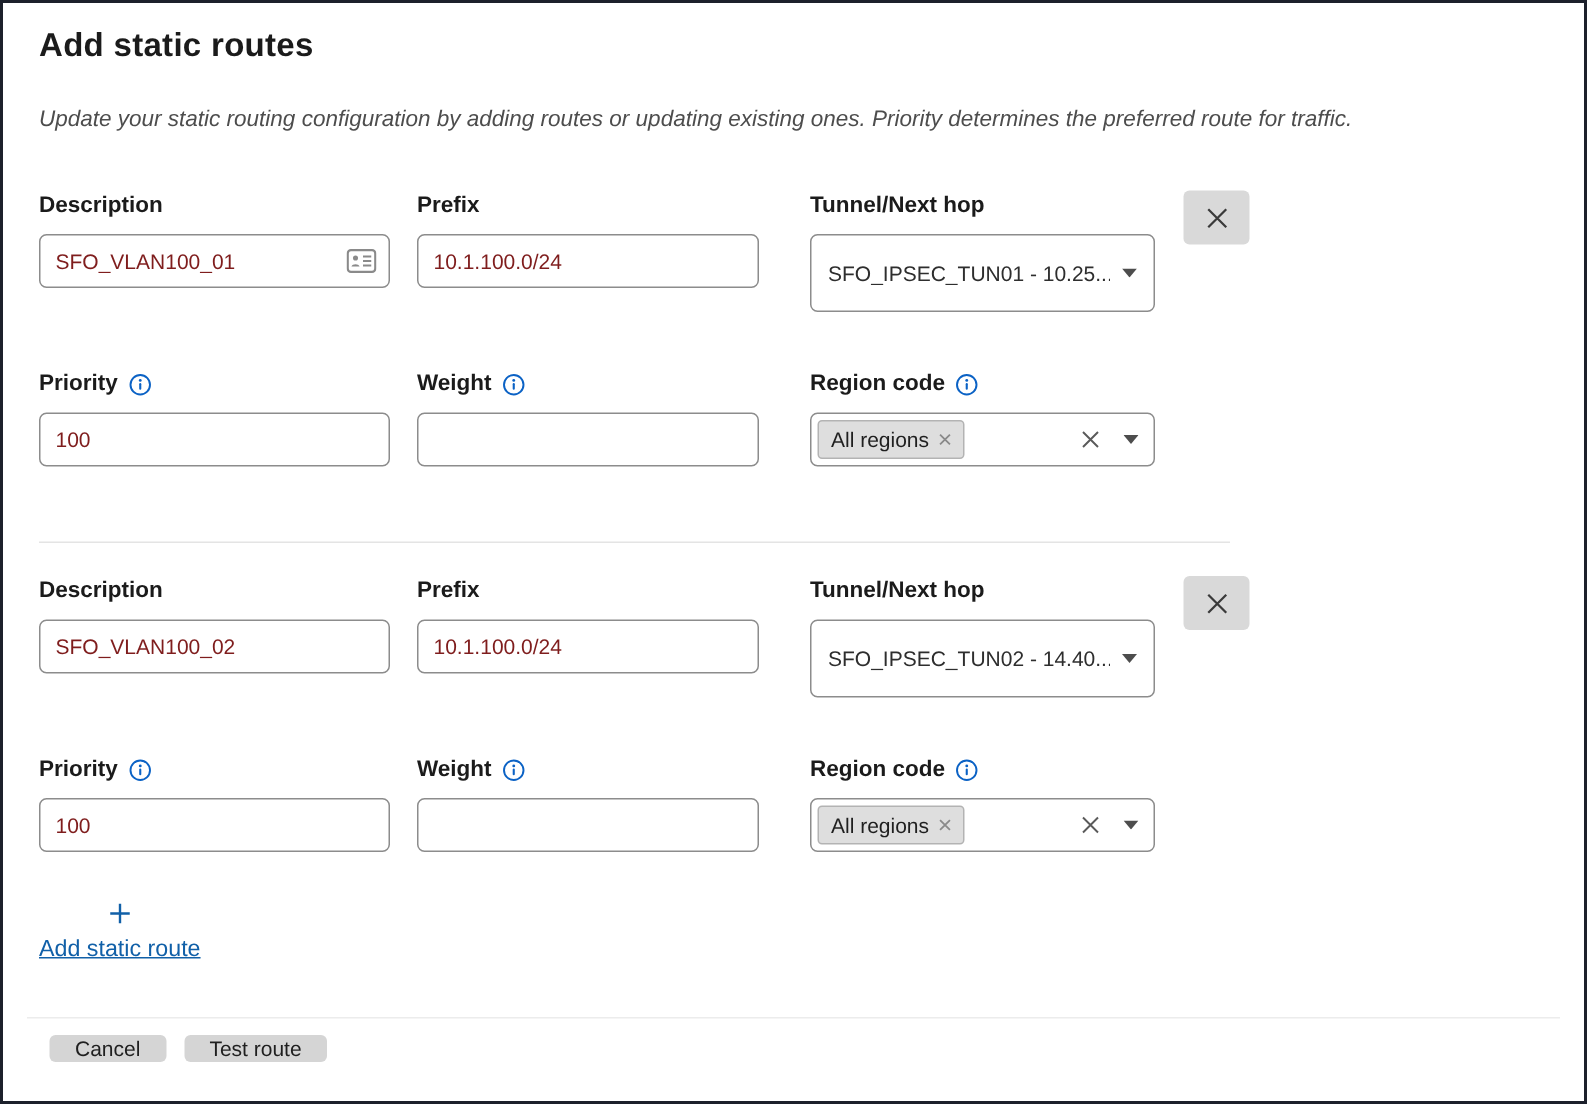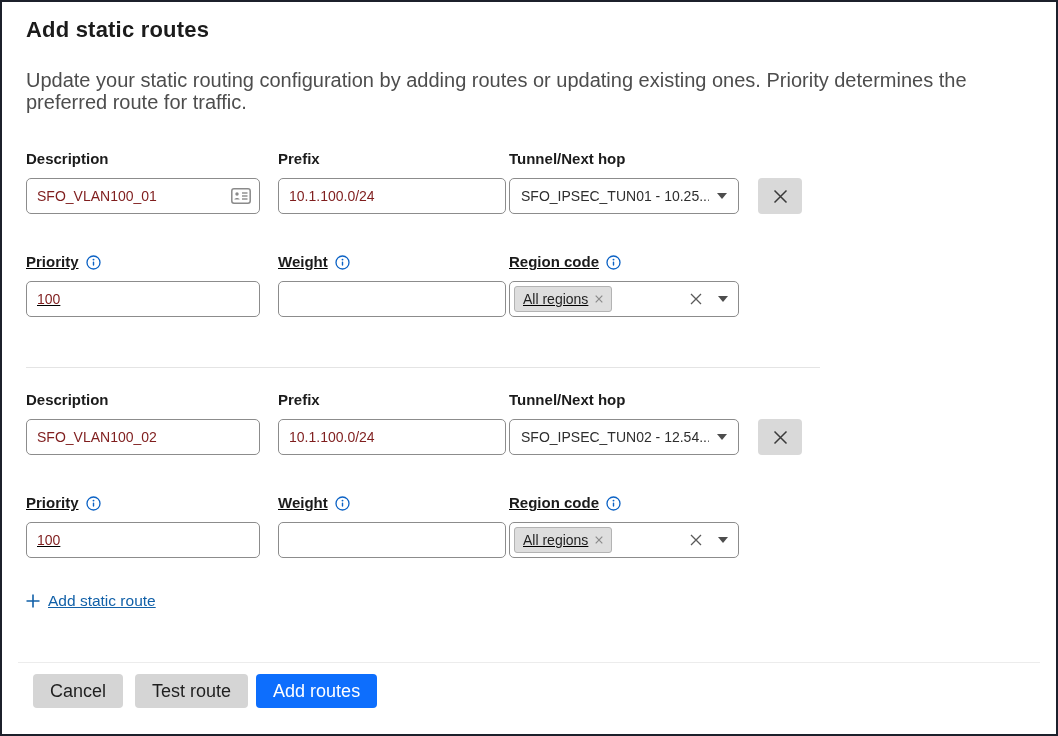--- a/index.html
+++ b/index.html
@@ -13,33 +13,34 @@
     position: relative;
     overflow: hidden;
   }
   .content { padding: 13px 41px 0 24px; }
 
   .title {
     font-size: 22px; font-weight: 700; color: #1b1b1b;
     margin: 0; line-height: 30px; letter-spacing: .2px;
   }
   .desc {
-    font-size: 20px; color: #4d4d4d; line-height: 22px;
+    font-size: 15px; color: #4d4d4d; line-height: 22px;
     margin: 24px 0 0 0;
+    font-style: italic;
   }
   .desc.second { margin-top: 28px; }
 
   .form { margin-top: 36px; }
-  .field-row { display: flex; align-items: flex-end; }
-  .field-row + .field-row { margin-top: 38px; text-decoration: underline; }
+  .field-row { display: flex; }
+  .field-row + .field-row { margin-top: 38px; }
 
   .field { display: flex; flex-direction: column; }
   .col1 { width: 234px; }
   .col2 { width: 228px; margin-left: 18px; }
-  .col3 { width: 230px; margin-left: 3px; }
+  .col3 { width: 230px; margin-left: 34px; }
 
   .label {
     font-size: 15px; font-weight: 700; color: #1b1b1b;
     margin-bottom: 9px; display: flex; align-items: center; gap: 7px;
     line-height: 20px;
   }
   .info-icon { display: inline-flex; cursor: pointer; }
 
   .text-input {
     height: 36px; width: 100%;
@@ -49,21 +50,21 @@
     background: #fff; outline: none;
   }
   .input-wrap { position: relative; width: 100%; }
   .input-wrap .text-input { padding-right: 34px; }
   .card-icon {
     position: absolute; right: 9px; top: 50%; transform: translateY(-50%);
     display: inline-flex; cursor: pointer;
   }
 
   .select {
-    height: 36px; width: 100%;
+    height: 52px; width: 100%;
     border: 1px solid #8c8c8c; border-radius: 5px;
     display: flex; align-items: center;
     padding: 0 11px; font-size: 14px; color: #2e2e2e;
     background: #fff; cursor: pointer;
   }
   .select .select-text {
     white-space: nowrap; overflow: hidden; flex: 1;
   }
   .caret-icon { display: inline-flex; margin-left: 8px; }
 
@@ -90,36 +91,37 @@
   }
 
   .divider {
     height: 1px; background: #e4e4e4; width: 794px;
     margin: 50px 0 22px 0;
   }
 
   .add-link-row {
     margin-top: 34px; display: inline-flex; align-items: center; gap: 8px;
     cursor: pointer;
+    flex-direction: column;
   }
   .add-link {
     color: #1160a8; font-size: 15.5px; text-decoration: underline;
   }
   .plus-icon { display: inline-flex; }
 
   .footer {
     position: absolute; left: 0; right: 0; bottom: 0;
     margin: 0 16px; border-top: 1px solid #ececec;
     padding: 11px 0 26px 15px;
     display: flex; align-items: center;
     background: #fff;
   }
   .btn {
-    height: 34px; border: none; border-radius: 4px;
-    padding: 0 17px; font-size: 18px; cursor: pointer;
+    height: 18px; border: none; border-radius: 4px;
+    padding: 0 17px; font-size: 14px; cursor: pointer;
     font-family: "Liberation Sans", sans-serif;
   }
   .btn-gray { background: #d5d5d5; color: #1f1f1f; }
   .btn-gray + .btn-gray { margin-left: 12px; }
   .btn-primary { background: #0d6efd; color: #fff; margin-left: 8px; }
 </style>
 </head>
 <body>
 
 <div class="dialog">
@@ -254,21 +256,21 @@
             <div class="label">
               <span>Prefix</span>
             </div>
             <input class="text-input" type="text" value="10.1.100.0/24" style="">
           </div>
           <div class="field col3">
             <div class="label">
               <span>Tunnel/Next hop</span>
             </div>
             <div class="select">
-              <span class="select-text">SFO_IPSEC_TUN02 - 12.54...</span>
+              <span class="select-text">SFO_IPSEC_TUN02 - 14.40...</span>
               <span class="caret-icon">
                 <svg width="10" height="6" viewBox="0 0 10 6">
                     <path d="M0 0 h10 L5 6 Z" fill="#4d4d4d"></path>
                   </svg>
               </span>
             </div>
           </div>
           <button class="x-button">
             <svg width="15" height="15" viewBox="0 0 15 15">
                 <path d="M1.5 1.5 L13.5 13.5 M13.5 1.5 L1.5 13.5" stroke="#3a3a3a" stroke-width="1.5"></path>
@@ -346,15 +348,14 @@
         </span>
         <span class="add-link">Add static route</span>
       </div>
 
     </div>
   </div>
 
   <div class="footer">
     <button class="btn btn-gray">Cancel</button>
     <button class="btn btn-gray">Test route</button>
-    <button class="btn btn-primary">Add routes</button>
   </div>
 </div>
 
 </body></html>

